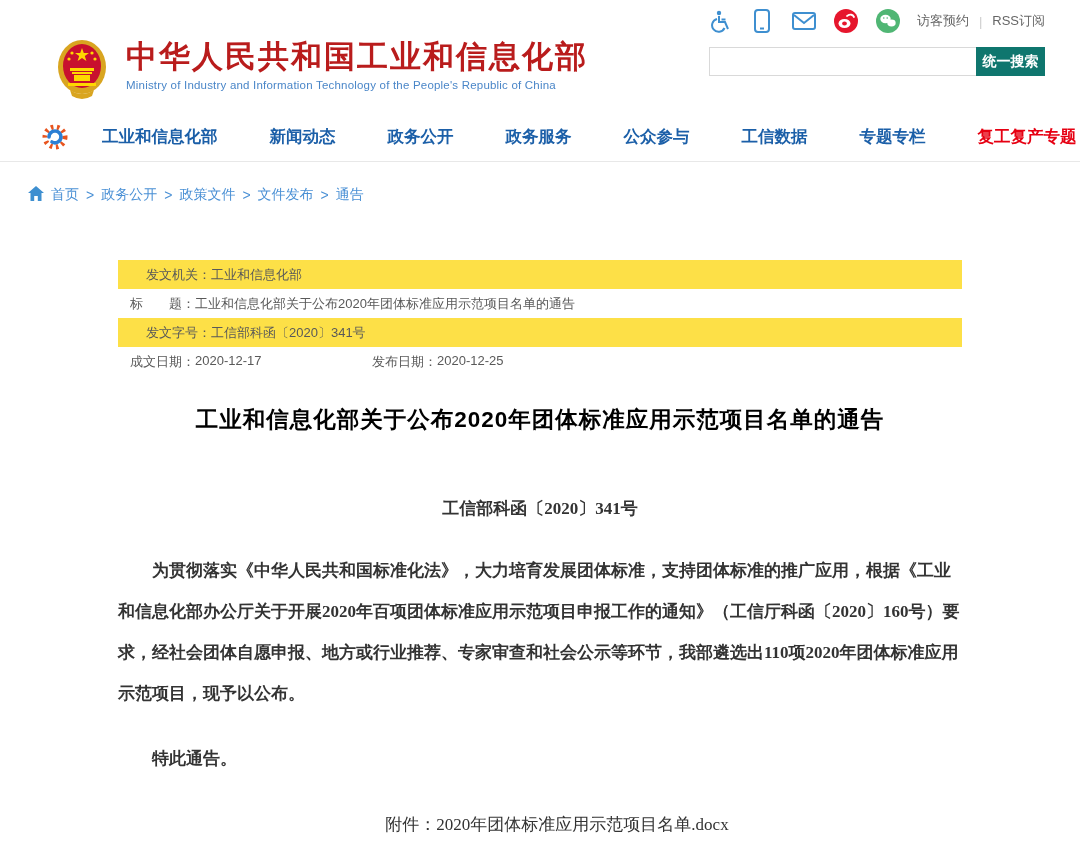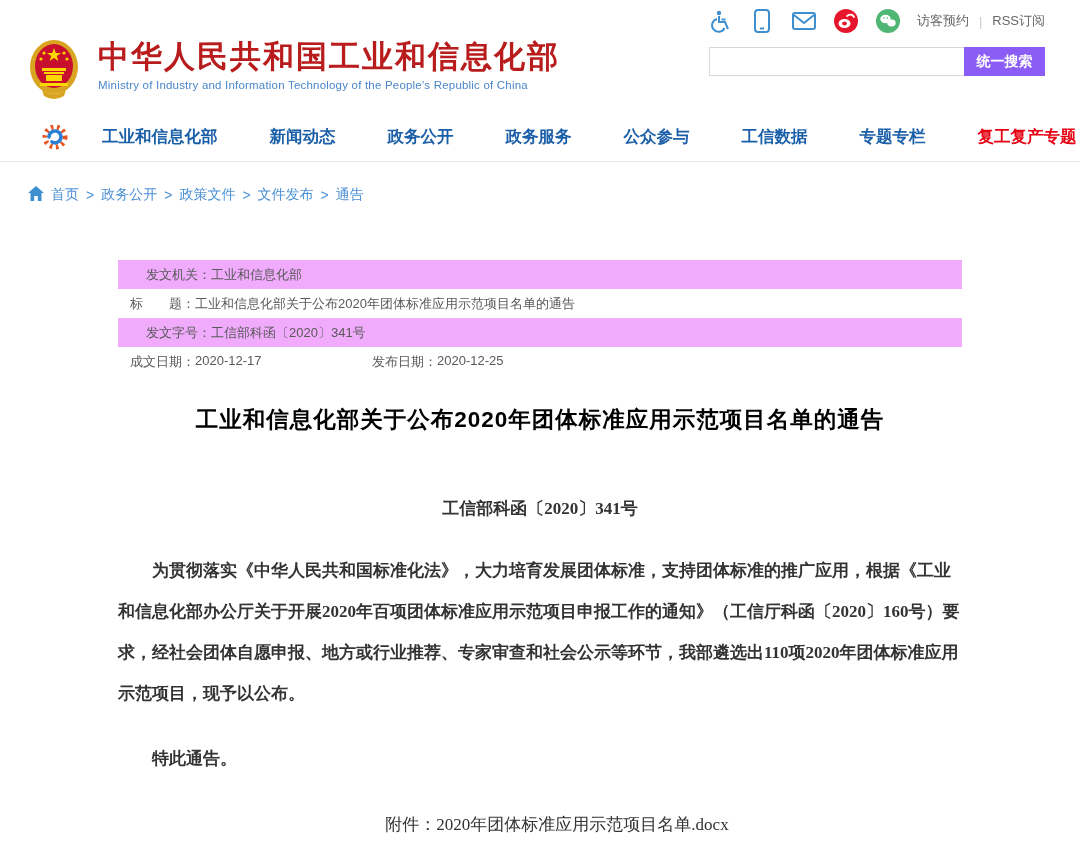--- a/index.html
+++ b/index.html
@@ -6,30 +6,30 @@
   html,body { width:1080px; height:859px; background:#fff; overflow:hidden;
               font-family:"Liberation Sans", sans-serif; }
 
   
   .topbar { position:absolute; top:8px; right:35px; display:flex; align-items:center; gap:16px; }
   .topbar .uicon { width:26px; height:26px; display:flex; align-items:center; justify-content:center; cursor:pointer; }
   .toplinks { display:flex; align-items:center; gap:10px; font-size:13px; color:#666; }
   .toplinks .sep { color:#ccc; }
 
   
-  .header { position:relative; height:112px; }
+  .header { position:relative; height:112px;margin-left:28px; }
   .brand { position:absolute; left:28px; top:38px; display:flex; align-items:flex-start; gap:18px; }
   .brand-title { color:#b91c1c; font-size:31px; font-weight:bold; letter-spacing:2px; line-height:1.2; }
   .brand-sub { color:#4a86c8; font-size:11.5px; margin-top:4px; letter-spacing:0.2px; }
 
   .searchbox { position:absolute; top:47px; right:35px; width:336px; }
   .search-row { display:flex; }
   .search-input { flex:1; height:29px; border:1px solid #d9d9d9; border-right:none; outline:none;
                   padding:0 8px; font-size:13px; }
-  .search-btn { width:81px; height:29px; background:#8b5cf6; color:#fff; border:none;
+  .search-btn { width:69px; height:29px; background:#0f766e; color:#fff; border:none;
                 font-size:14px; font-weight:bold; cursor:pointer; }
   .quicklinks { display:flex; justify-content:space-between; margin-top:11px; font-size:13.5px; color:#666; }
   .quicklinks span { cursor:pointer; }
 
   
   .nav { display:flex; align-items:center; height:50px; padding:0 40px; gap:0;
          border-bottom:1px solid #e8e8e8; }
   .nav-logo { width:30px; height:30px; margin-right:32px; }
   .nav-item { font-size:16.5px; font-weight:bold; color:#1b5fa8; cursor:pointer; margin-right:52px; white-space:nowrap; }
   .nav-item.red { color:#e60012; }
@@ -38,21 +38,21 @@
   .breadcrumb { display:flex; align-items:center; gap:7px; padding:24px 0 10px 28px;
                 font-size:14px; color:#4a90d5; }
   .breadcrumb .crumb { cursor:pointer; }
   .breadcrumb .bsep { color:#4a90d5; }
 
   
   .main { padding:46px 118px 0 118px; }
 
   .meta-table { width:100%; font-size:13px; color:#595959; }
   .meta-row { display:flex; align-items:center; height:29px; padding-left:12px; }
-  .meta-row.gray { background:#f0abfc;padding-left:28px; }
+  .meta-row.gray { background:#fde047;padding-left:28px; }
   .meta-cell { display:flex; }
   .meta-cell.first { width:242px; }
   .meta-label { white-space:pre; }
   .meta-value { }
 
   .doc-title { margin-top:28px; text-align:center; font-size:22.5px; font-weight:bold; color:#000;
                font-family:"Liberation Sans", sans-serif; letter-spacing:1px; }
   .doc-number { margin-top:62px; text-align:center; font-size:17px; font-weight:bold; color:#333;
                 font-family:"Liberation Serif", serif; }
 

